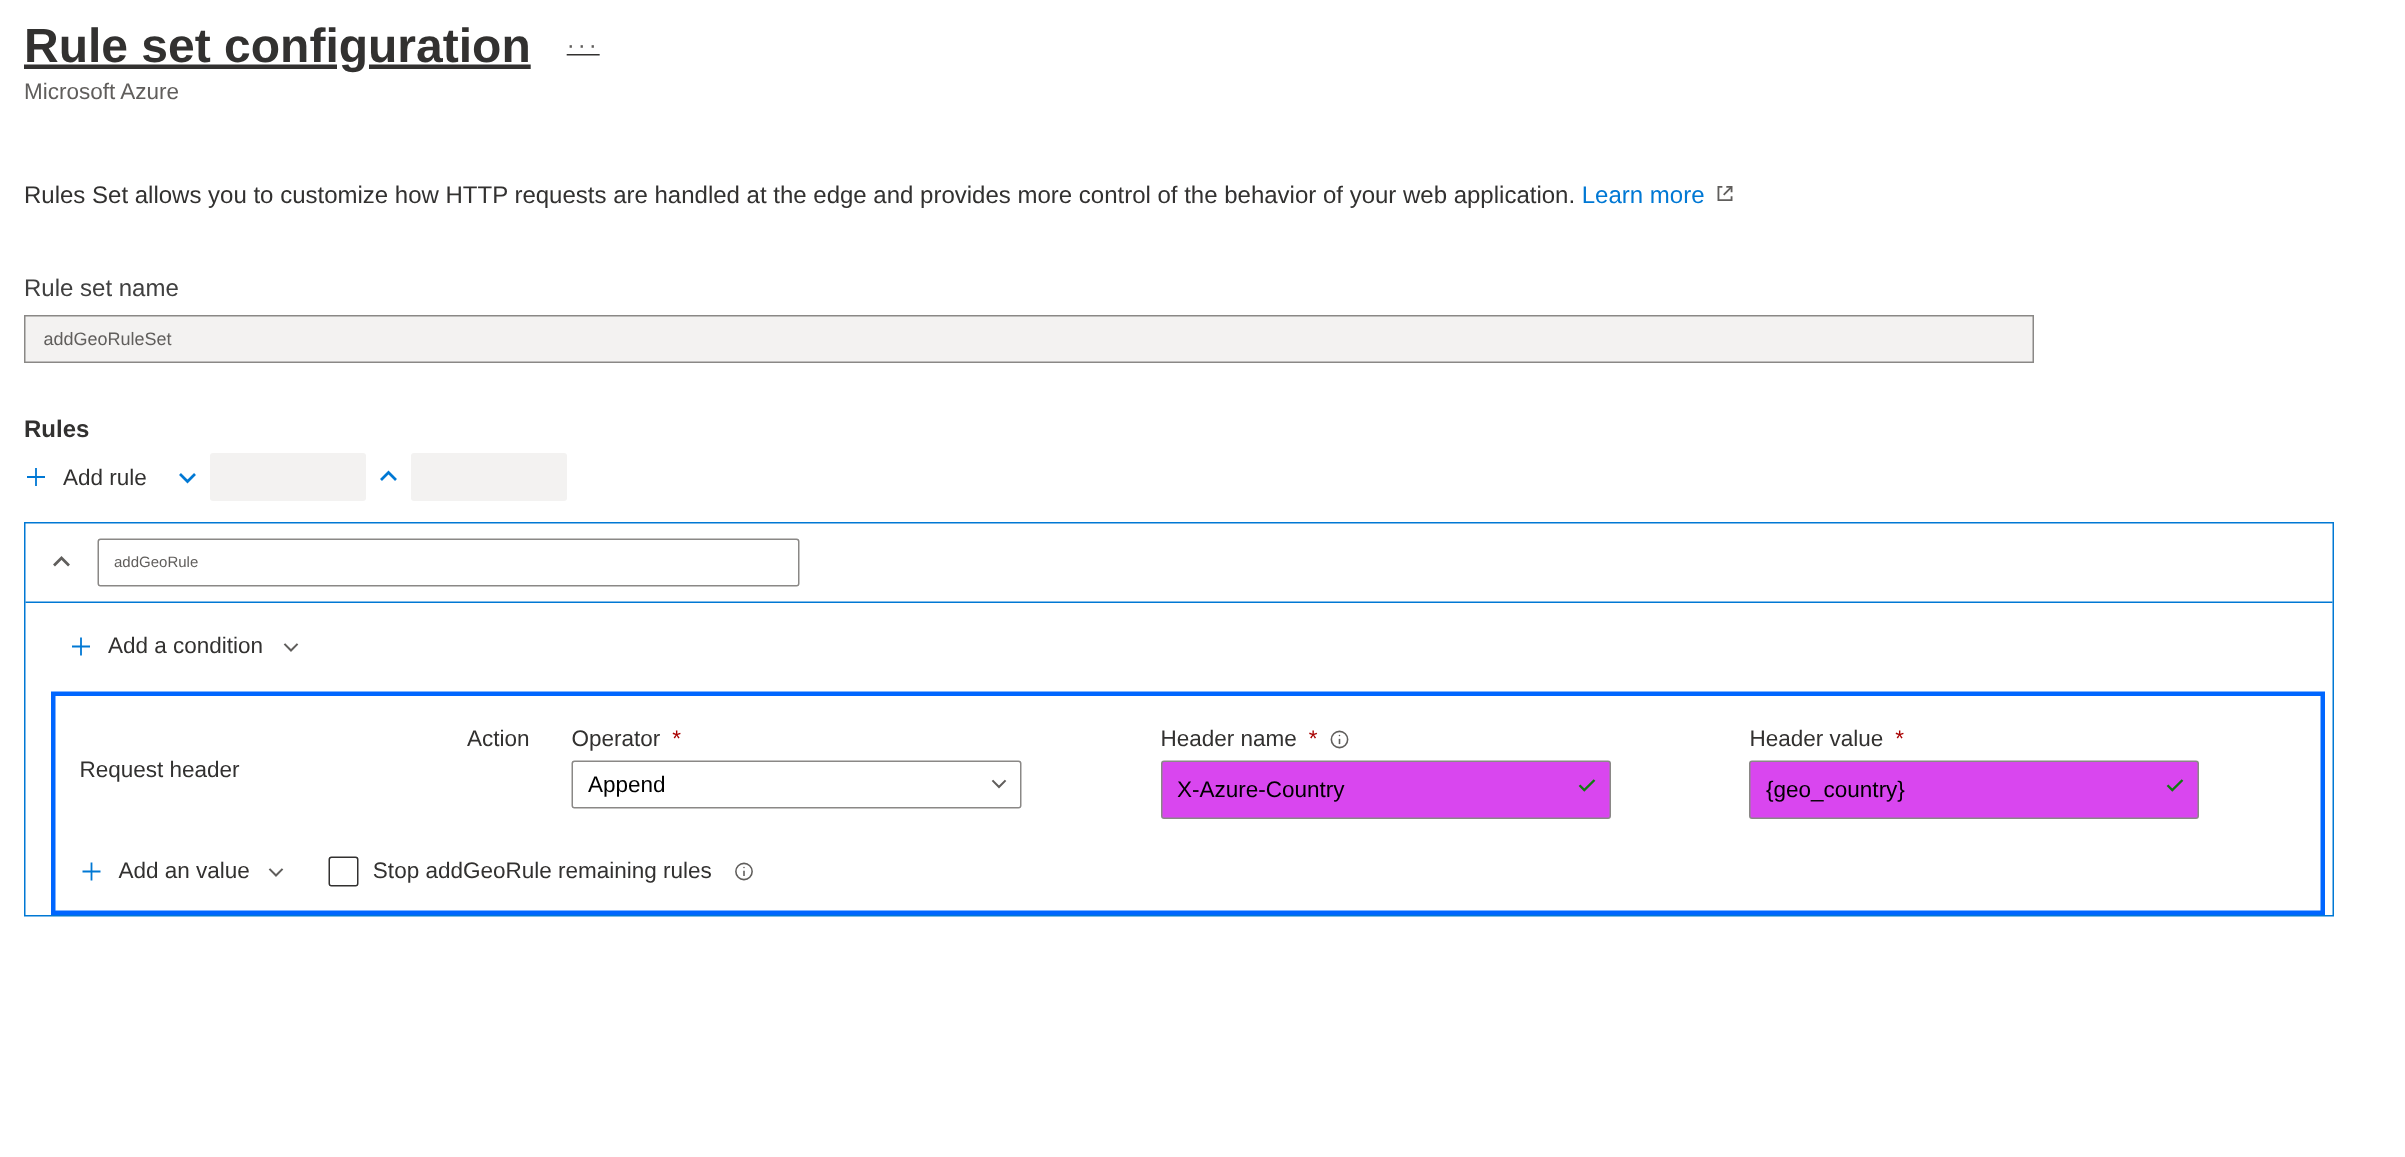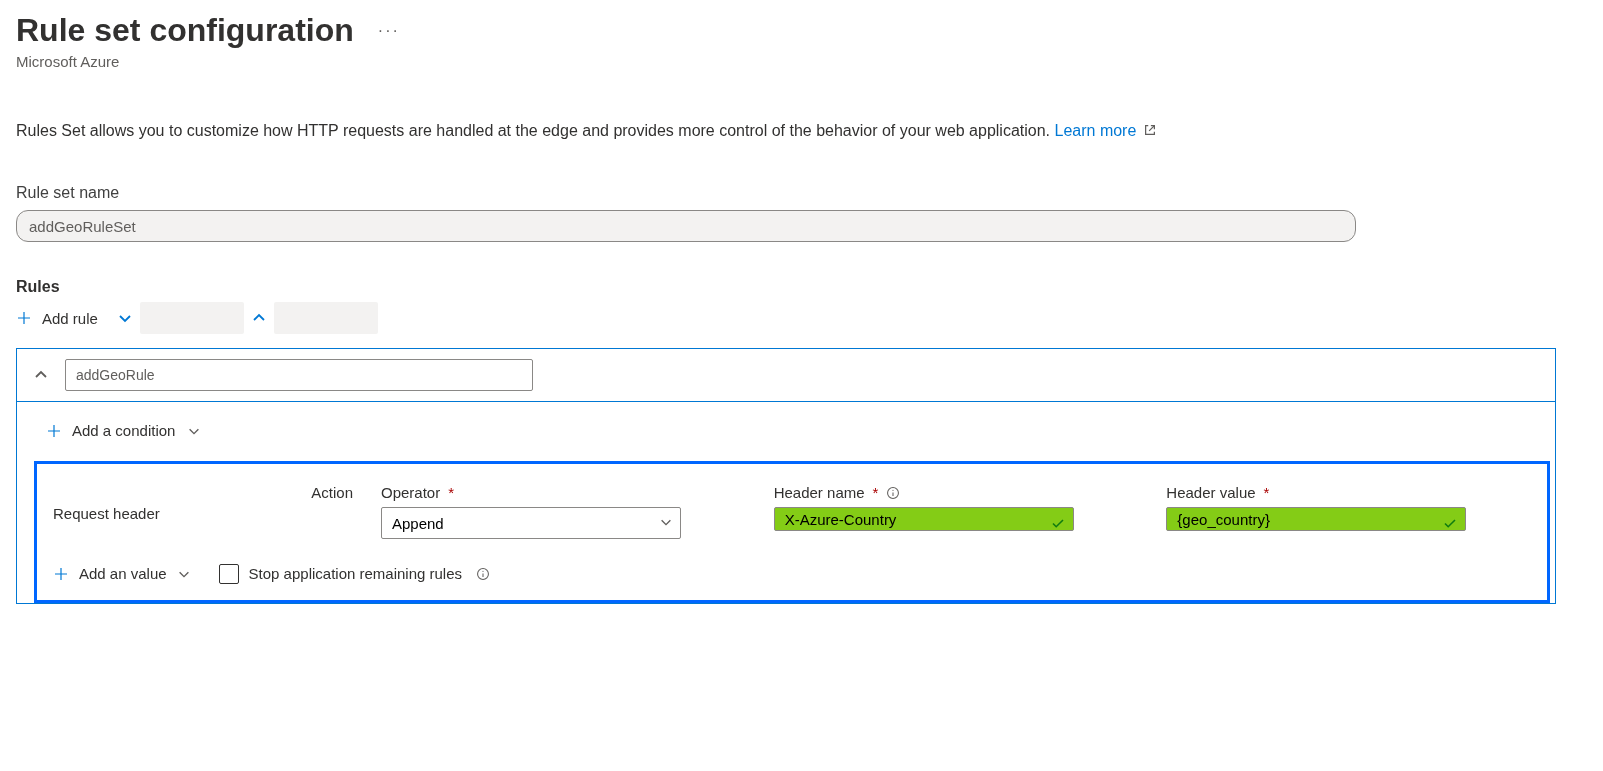--- a/index.html
+++ b/index.html
@@ -3,21 +3,21 @@
   <meta charset="utf-8">
   <style>
     * { box-sizing: border-box; margin: 0; padding: 0; }
     body {
       font-family: "Segoe UI", -apple-system, BlinkMacSystemFont, sans-serif;
       background: #ffffff;
       color: #323130;
       padding: 12px 16px;
       font-size: 14px;
     }
-    .header-row { display: flex; align-items: center; gap: 24px; }
+    .header-row { display: flex; align-items: center; gap: 24px; text-decoration: underline; }
     h1 {
       font-size: 32px;
       font-weight: 600;
       color: #323130;
     }
     .more-dots {
       font-size: 16px;
       color: #605e5c;
       letter-spacing: 2px;
       cursor: pointer;
@@ -47,24 +47,24 @@
       color: #404040;
       margin-top: 44px;
       display: block;
     }
     .rule-set-name-input {
       width: 1340px;
       height: 32px;
       margin-top: 8px;
       padding: 4px 12px;
       border: 1px solid #8a8886;
-      border-radius: 12px;
+      border-radius: 0;
       background: #f3f2f1;
       color: #605e5c;
-      font-size: 15px;
+      font-size: 12px;
       font-family: inherit;
     }
     .section-heading {
       font-size: 16px;
       font-weight: 600;
       margin-top: 36px;
     }
     .rules-toolbar {
       display: flex;
       align-items: center;
@@ -120,21 +120,21 @@
       align-items: center;
       justify-content: center;
       cursor: pointer;
     }
     .rule-name-input {
       width: 468px;
       height: 32px;
       border: 1px solid #8a8886;
       border-radius: 2px;
       padding: 4px 10px;
-      font-size: 14px;
+      font-size: 10px;
       color: #605e5c;
       font-family: inherit;
       background: #fff;
     }
     .rule-body { padding: 16px 12px 0 29px; }
     .add-condition-btn {
       display: flex;
       align-items: center;
       gap: 10px;
       background: none;
@@ -217,27 +217,27 @@
     }
     .select-chev {
       position: absolute;
       right: 8px;
       top: 8px;
       pointer-events: none;
       color: #605e5c;
     }
     .styled-input {
       width: 100%;
-      height: 24px;
+      height: 39px;
       border: 1px solid #8a8886;
       border-radius: 2px;
       padding: 4px 28px 4px 10px;
       font-size: 15px;
       font-family: inherit;
-      background: #84cc16;
+      background: #d946ef;
     }
     .valid-check {
       position: absolute;
       right: 8px;
       top: 8px;
       color: #107c10;
       pointer-events: none;
     }
     .then-footer {
       display: flex;
@@ -426,21 +426,21 @@
           </span>
           <span>Add an value</span>
           <span class="chev-down">
             <svg width="14" height="14" viewBox="0 0 16 16" fill="none" stroke="#605e5c" stroke-width="1.6">
                 <path d="M3 6l5 5 5-5"></path>
               </svg>
           </span>
         </button>
         <div class="checkbox-row">
           <div class="checkbox-box"></div>
-          <span class="checkbox-label">Stop application remaining rules</span>
+          <span class="checkbox-label">Stop addGeoRule remaining rules</span>
           <span class="info-icon">
             <svg width="14" height="14" viewBox="0 0 16 16" fill="none" stroke="#605e5c" stroke-width="1.2">
                 <circle cx="8" cy="8" r="6.2"></circle>
                 <circle cx="8" cy="5" r="0.6" fill="#605e5c" stroke="none"></circle>
                 <path d="M8 7.5v4"></path>
               </svg>
           </span>
         </div>
       </div>
     </div>

